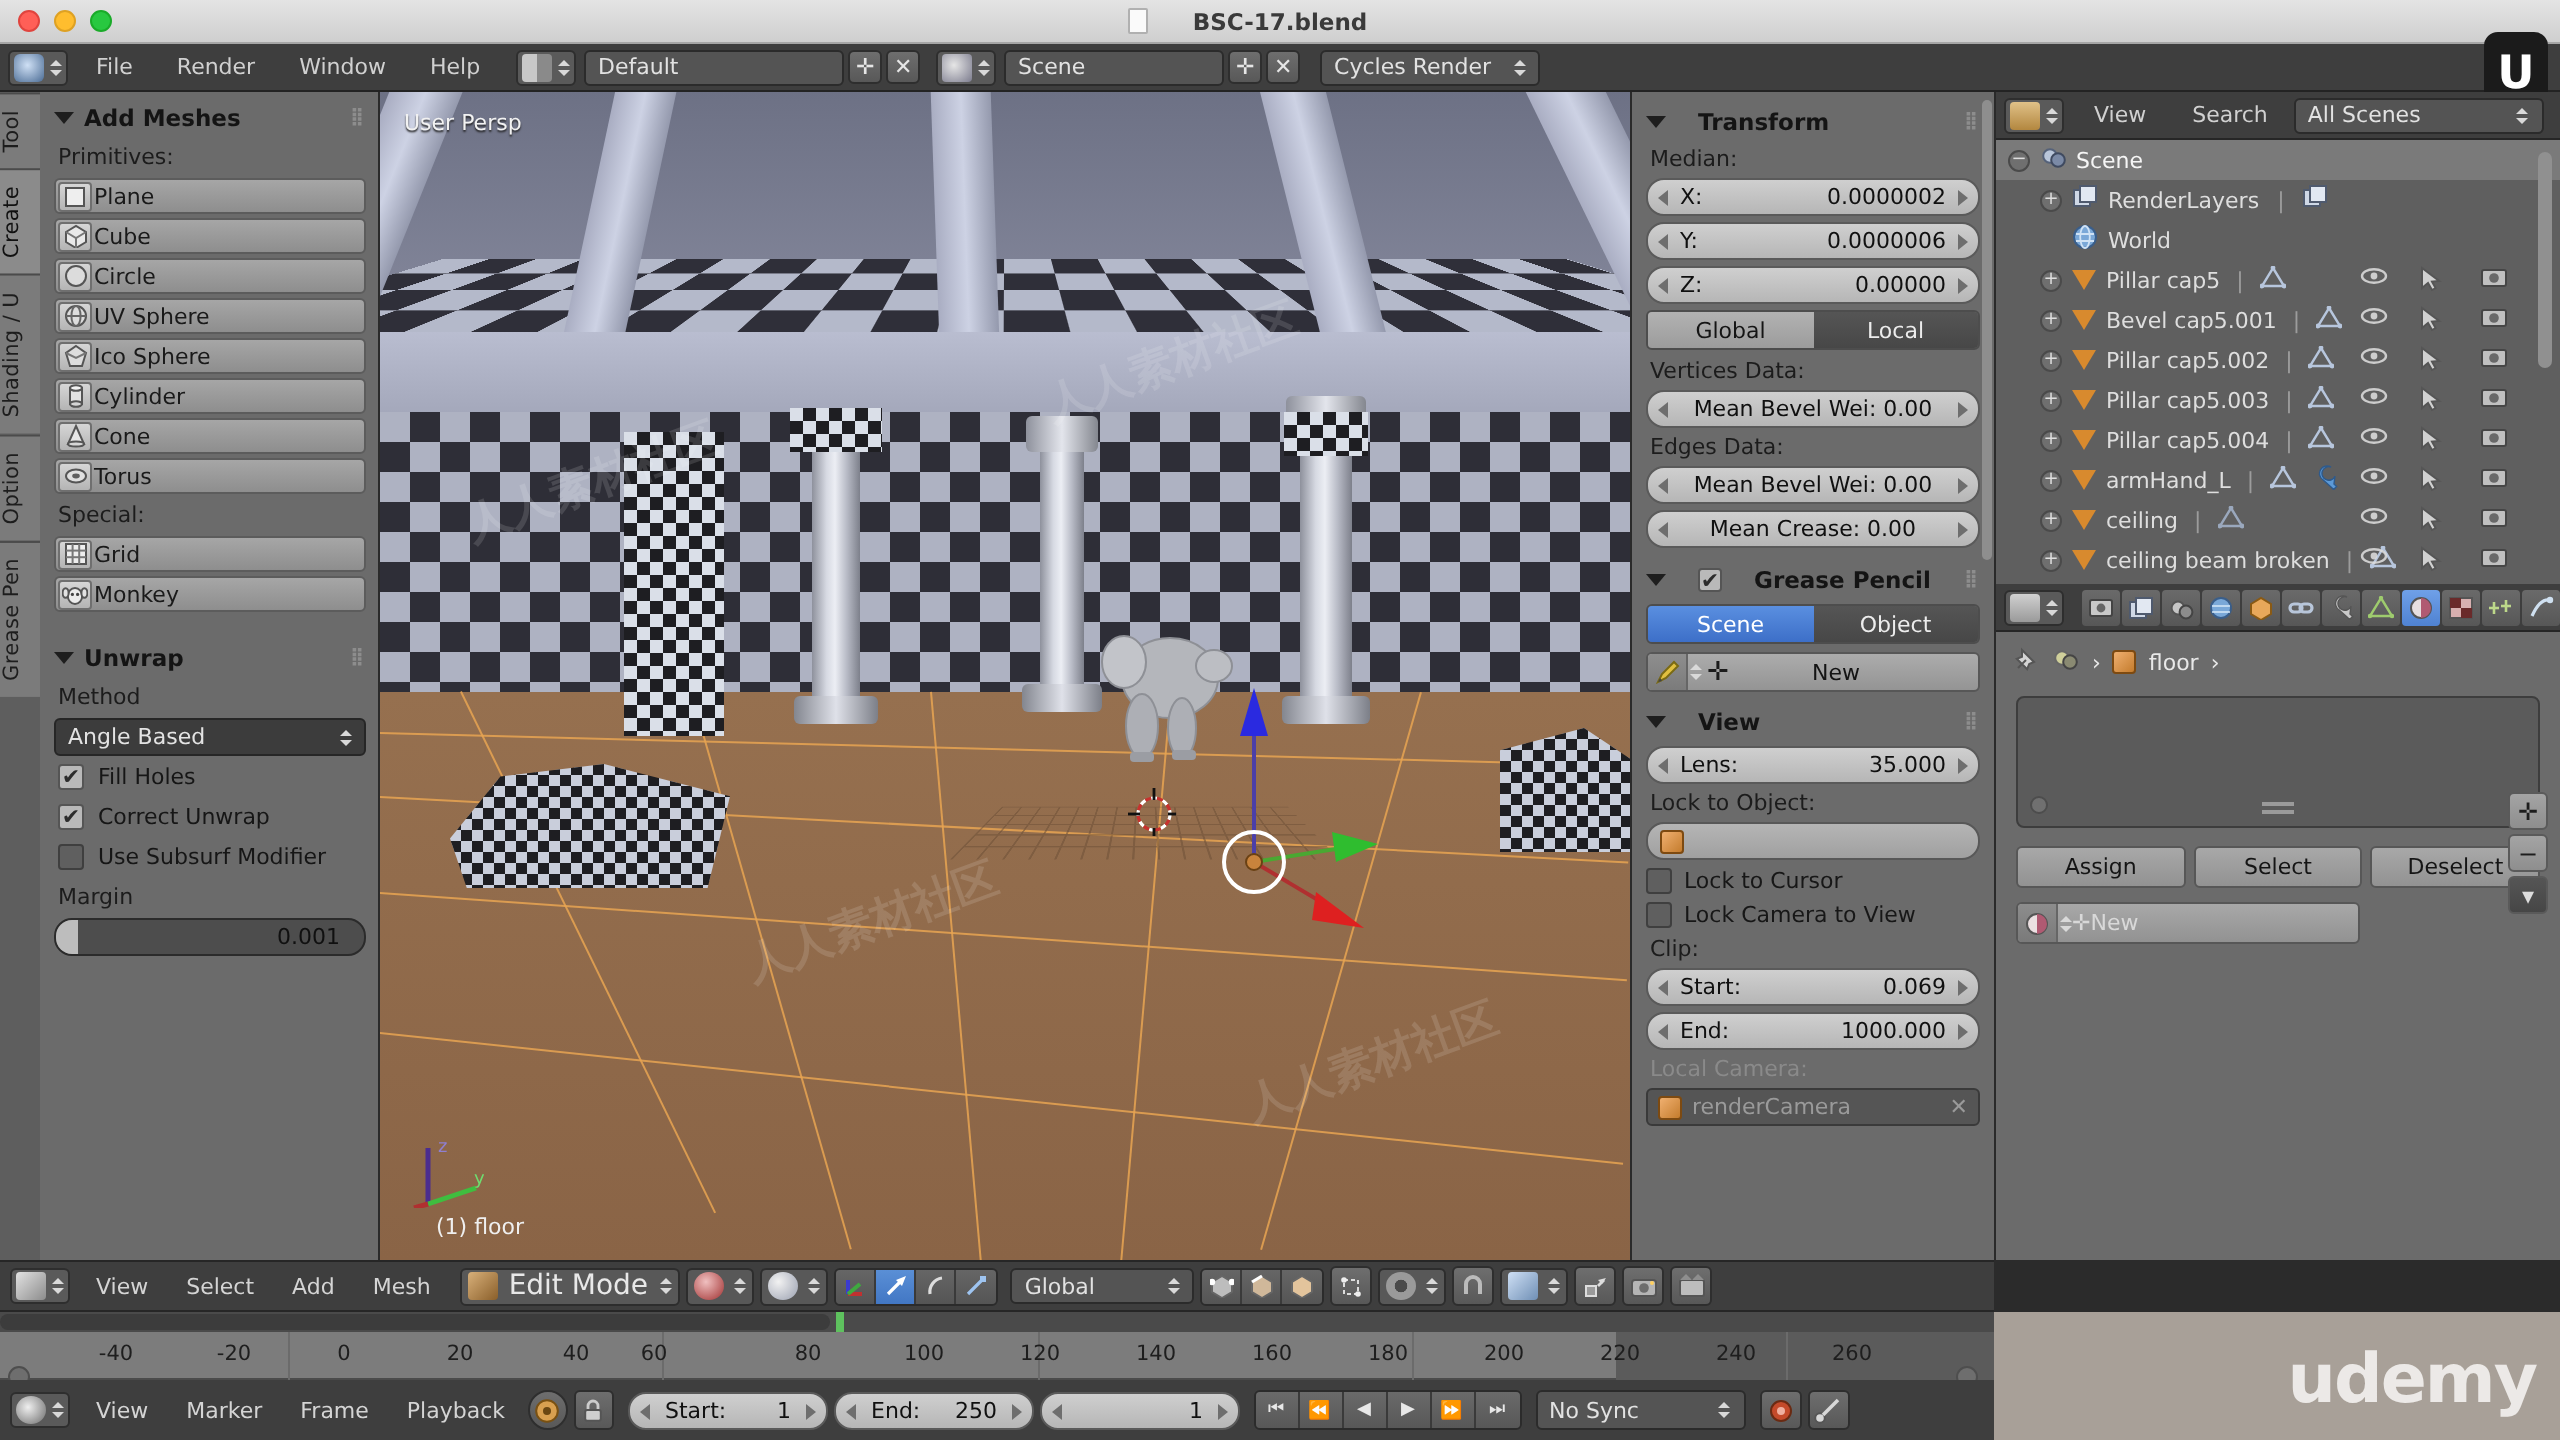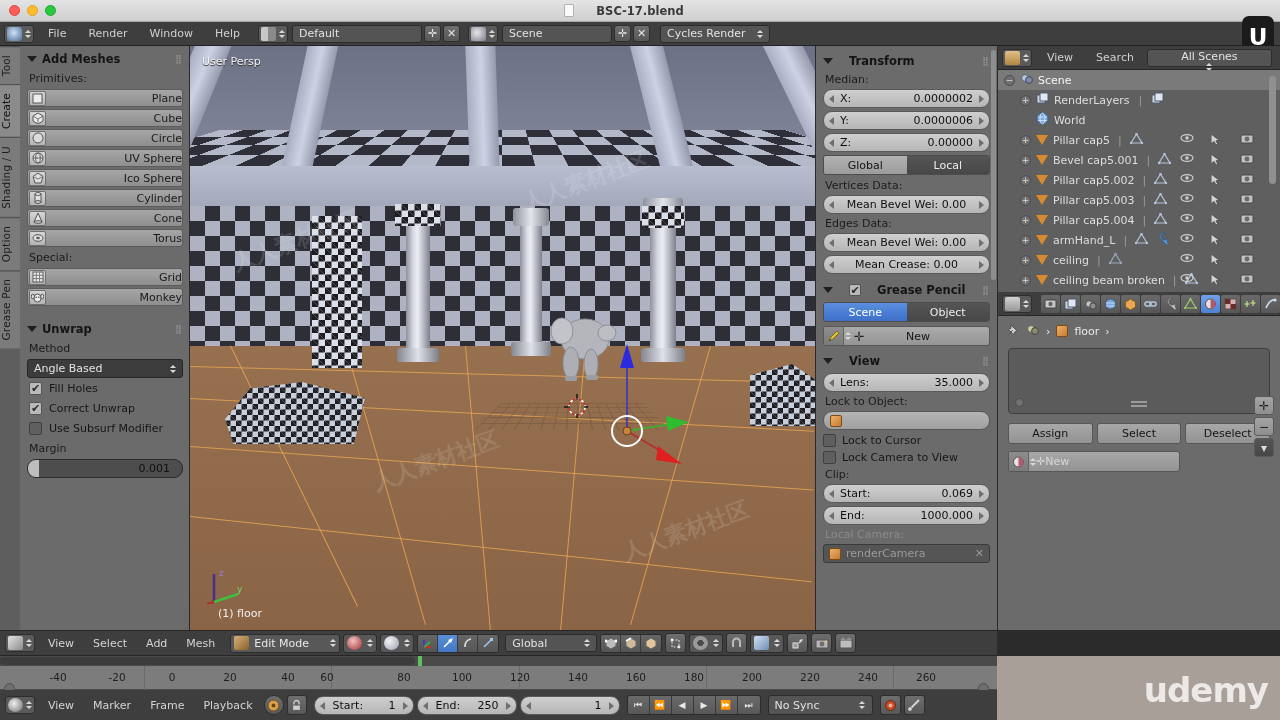--- a/index.html
+++ b/index.html
@@ -103,21 +103,21 @@
   }
   .tri{ width:0;height:0;border-left:5px solid transparent;border-right:5px solid transparent;border-top:6px solid #1e1e1e; }
   .grip{ margin-left:auto; color:#8d8d8d; font-size:9px; letter-spacing:1px; }
   .sub-label{ font-size:11px;color:#1c1c1c; margin:4px 0 4px 2px; }
   .tbtn{
     position:relative; display:flex;align-items:center;
     height:18px; margin-bottom:2px; border-radius:3px;
     background:linear-gradient(#a6a6a6,#8e8e8e);
     border:1px solid #5c5c5c; color:#1a1a1a; font-size:11px;
   }
-  .tbtn .lbl{ flex:1; text-align:right; }
+  .tbtn .lbl{ flex:1; text-align:left; padding-right:16px;}
   .tbtn .ic{
     width:17px;height:15px;margin:0 1px 0 1px;border-radius:2px;
     background:linear-gradient(#d6d6d6,#b4b4b4);
     border:1px solid #6f6f6f;
     display:flex;align-items:center;justify-content:center;
   }
   .chkrow{ display:flex;align-items:center;gap:7px; height:20px; font-size:11px;color:#161616; margin-left:2px;}
   .chk{ width:13px;height:13px;border-radius:2px;background:#b9b9b9;border:1px solid #555;
         display:flex;align-items:center;justify-content:center;font-size:11px;color:#2c2c2c;}
   .chk.off{ background:#5f5f5f; border-color:#3f3f3f; }
@@ -204,21 +204,21 @@
   .vp-header{
     position:absolute; left:0; top:630px; width:997px; height:26px;
     background:#3e3e3e; border-top:1px solid #262626; border-bottom:1px solid #262626;
     display:flex; align-items:center; gap:3px; padding-left:5px;
   }
   .vh-menu{ padding:2px 8px; font-size:11px; color:#d4d4d4;}
   .mode-sel{
     display:flex;align-items:center;height:19px;background:#585858;
     border:1px solid #2d2d2d;border-radius:3px;padding:0 3px;gap:4px;
   }
-  .mode-sel .mlbl{ font-size:11px;color:#e8e8e8; }
+  .mode-sel .mlbl{ font-size:14px;color:#e8e8e8; }
   .btn-grp{ display:flex; height:19px; border:1px solid #2b2b2b; border-radius:3px; overflow:hidden;}
   .btn-grp .b{
     width:20px; display:flex;align-items:center;justify-content:center;
     background:linear-gradient(#666,#555); border-right:1px solid #3a3a3a;
   }
   .btn-grp .b:last-child{border-right:none;}
   .btn-grp .b.on{ background:linear-gradient(#5a8fd6,#4277c4); }
 
   
   .npanel{
@@ -347,21 +347,21 @@
     position:absolute; left:0; top:656px; width:1280px; height:64px;
     background:#5b5b5b; overflow:hidden;
   }
   .tl-scrollbar{
     position:absolute; left:0; top:0; width:997px; height:10px; background:#4a4a4a;
   }
   .tl-scroll-thumb{ position:absolute; left:0; top:1px; width:415px; height:8px;
      background:#3c3c3c; border-radius:4px;}
   .tl-playhead{ position:absolute; left:418px; top:0; width:4px; height:24px; background:#5ec15e;}
   .tl-ruler{
-    position:absolute; left:0; top:10px; width:997px; height:24px;
+    position:absolute; left:0; top:10px; width:808px; height:24px;
     background:#7c7c7c; border-bottom:1px solid #4b4b4b;
   }
   .tl-tick{ position:absolute; top:5px; font-size:10.5px; color:#1e1e1e; transform:translateX(-50%);}
   .tl-divider{ position:absolute; top:0; width:1px; height:24px; background:#6b6b6b;}
   .tl-handle{ position:absolute; width:11px;height:11px;border-radius:50%;
      background:#6e6e6e;border:1px solid #4e4e4e; top:17px;}
   .tl-header{
     position:absolute; left:0; top:34px; width:997px; height:30px;
     background:#3e3e3e; display:flex;align-items:center;gap:3px;padding-left:5px;
   }
@@ -961,21 +961,21 @@
     <div class="ol-header">
       <div class="editor-sel">
         <span class="mini-ico" style="background:linear-gradient(#e0c188,#b3873f);"></span>
         <span class="spin">
             <i class="up"></i>
             <i class="dn"></i>
           </span>
       </div>
       <div class="hdr-menu">View</div>
       <div class="hdr-menu">Search</div>
-      <div class="combo" style="width:125px;justify-content:space-between;flex-direction:column;">
+      <div class="combo" style="width:125px;justify-content:space-between;">
         <span>All Scenes</span>
         <span class="spin">
             <i class="up"></i>
             <i class="dn"></i>
           </span>
       </div>
     </div>
 
     <div class="ol-body">
 

